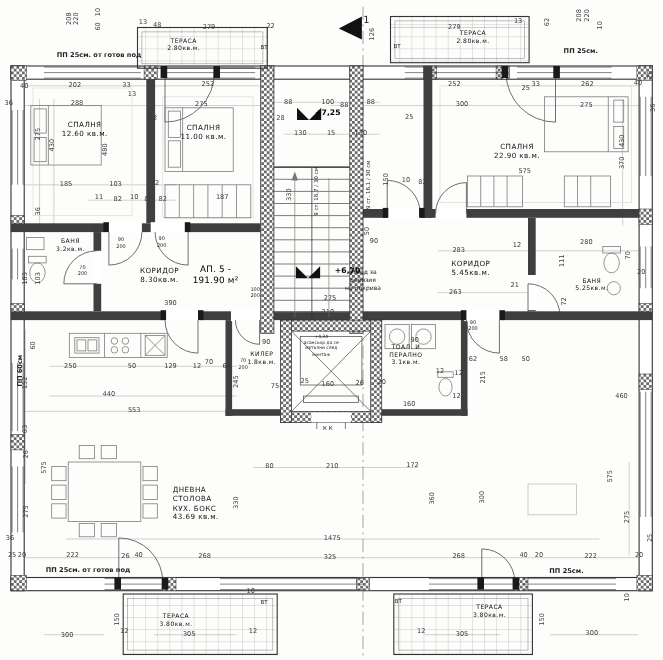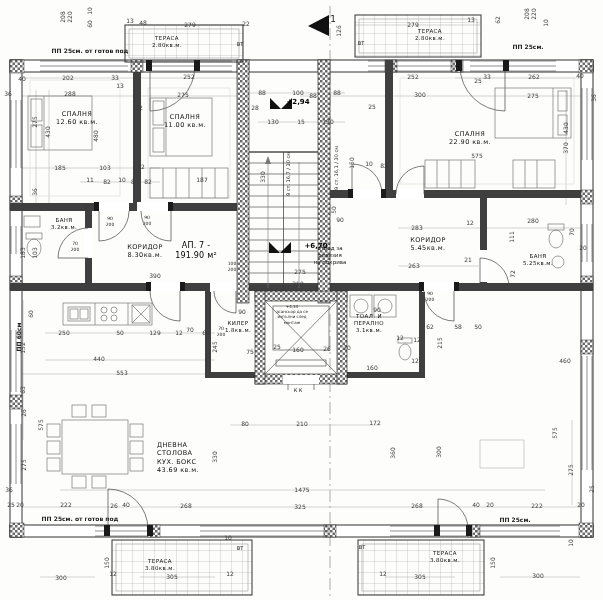--- a/index.html
+++ b/index.html
@@ -482,17 +482,17 @@
 200</div>
     <div class="lbl note" style="left: 430px; top: 297px; transform: translate(-50%, -50%) rotate(0deg); font-size: 4.5px;">90
 200</div>
     <div class="lbl note" style="left: 221px; top: 332px; transform: translate(-50%, -50%) rotate(0deg); font-size: 4.5px;">70
 200</div>
     <div class="lbl note" style="left: 333px; top: 20px; transform: translate(-50%, -50%) rotate(0deg); font-size: 9px;">1</div>
     <div class="lbl note" style="left: 292px; top: 314px; transform: translate(-50%, -50%) rotate(0deg); font-size: 4px;">+4,34
 асансьор да се
 изпълни след
 монтаж</div>
-    <div class="lbl level" style="left: 298px; top: 103px; transform: translate(-50%, -50%) rotate(0deg);">+2,94</div>
+    <div class="lbl level" style="left: 298px; top: 103px; transform: translate(-50%, -50%) rotate(0deg);">+7,25</div>
     <div class="lbl level" style="left: 297px; top: 247px; transform: translate(-50%, -50%) rotate(0deg); margin-left: 19px;">+6,70</div>
-    <div class="lbl apt" style="left: 196px; top: 251px; transform: translate(-50%, -50%) rotate(0deg);">АП. 7 -
+    <div class="lbl apt" style="left: 196px; top: 251px; transform: translate(-50%, -50%) rotate(0deg);">АП. 5 -
 191.90 м²</div>
   </div>
 
 </body></html>

